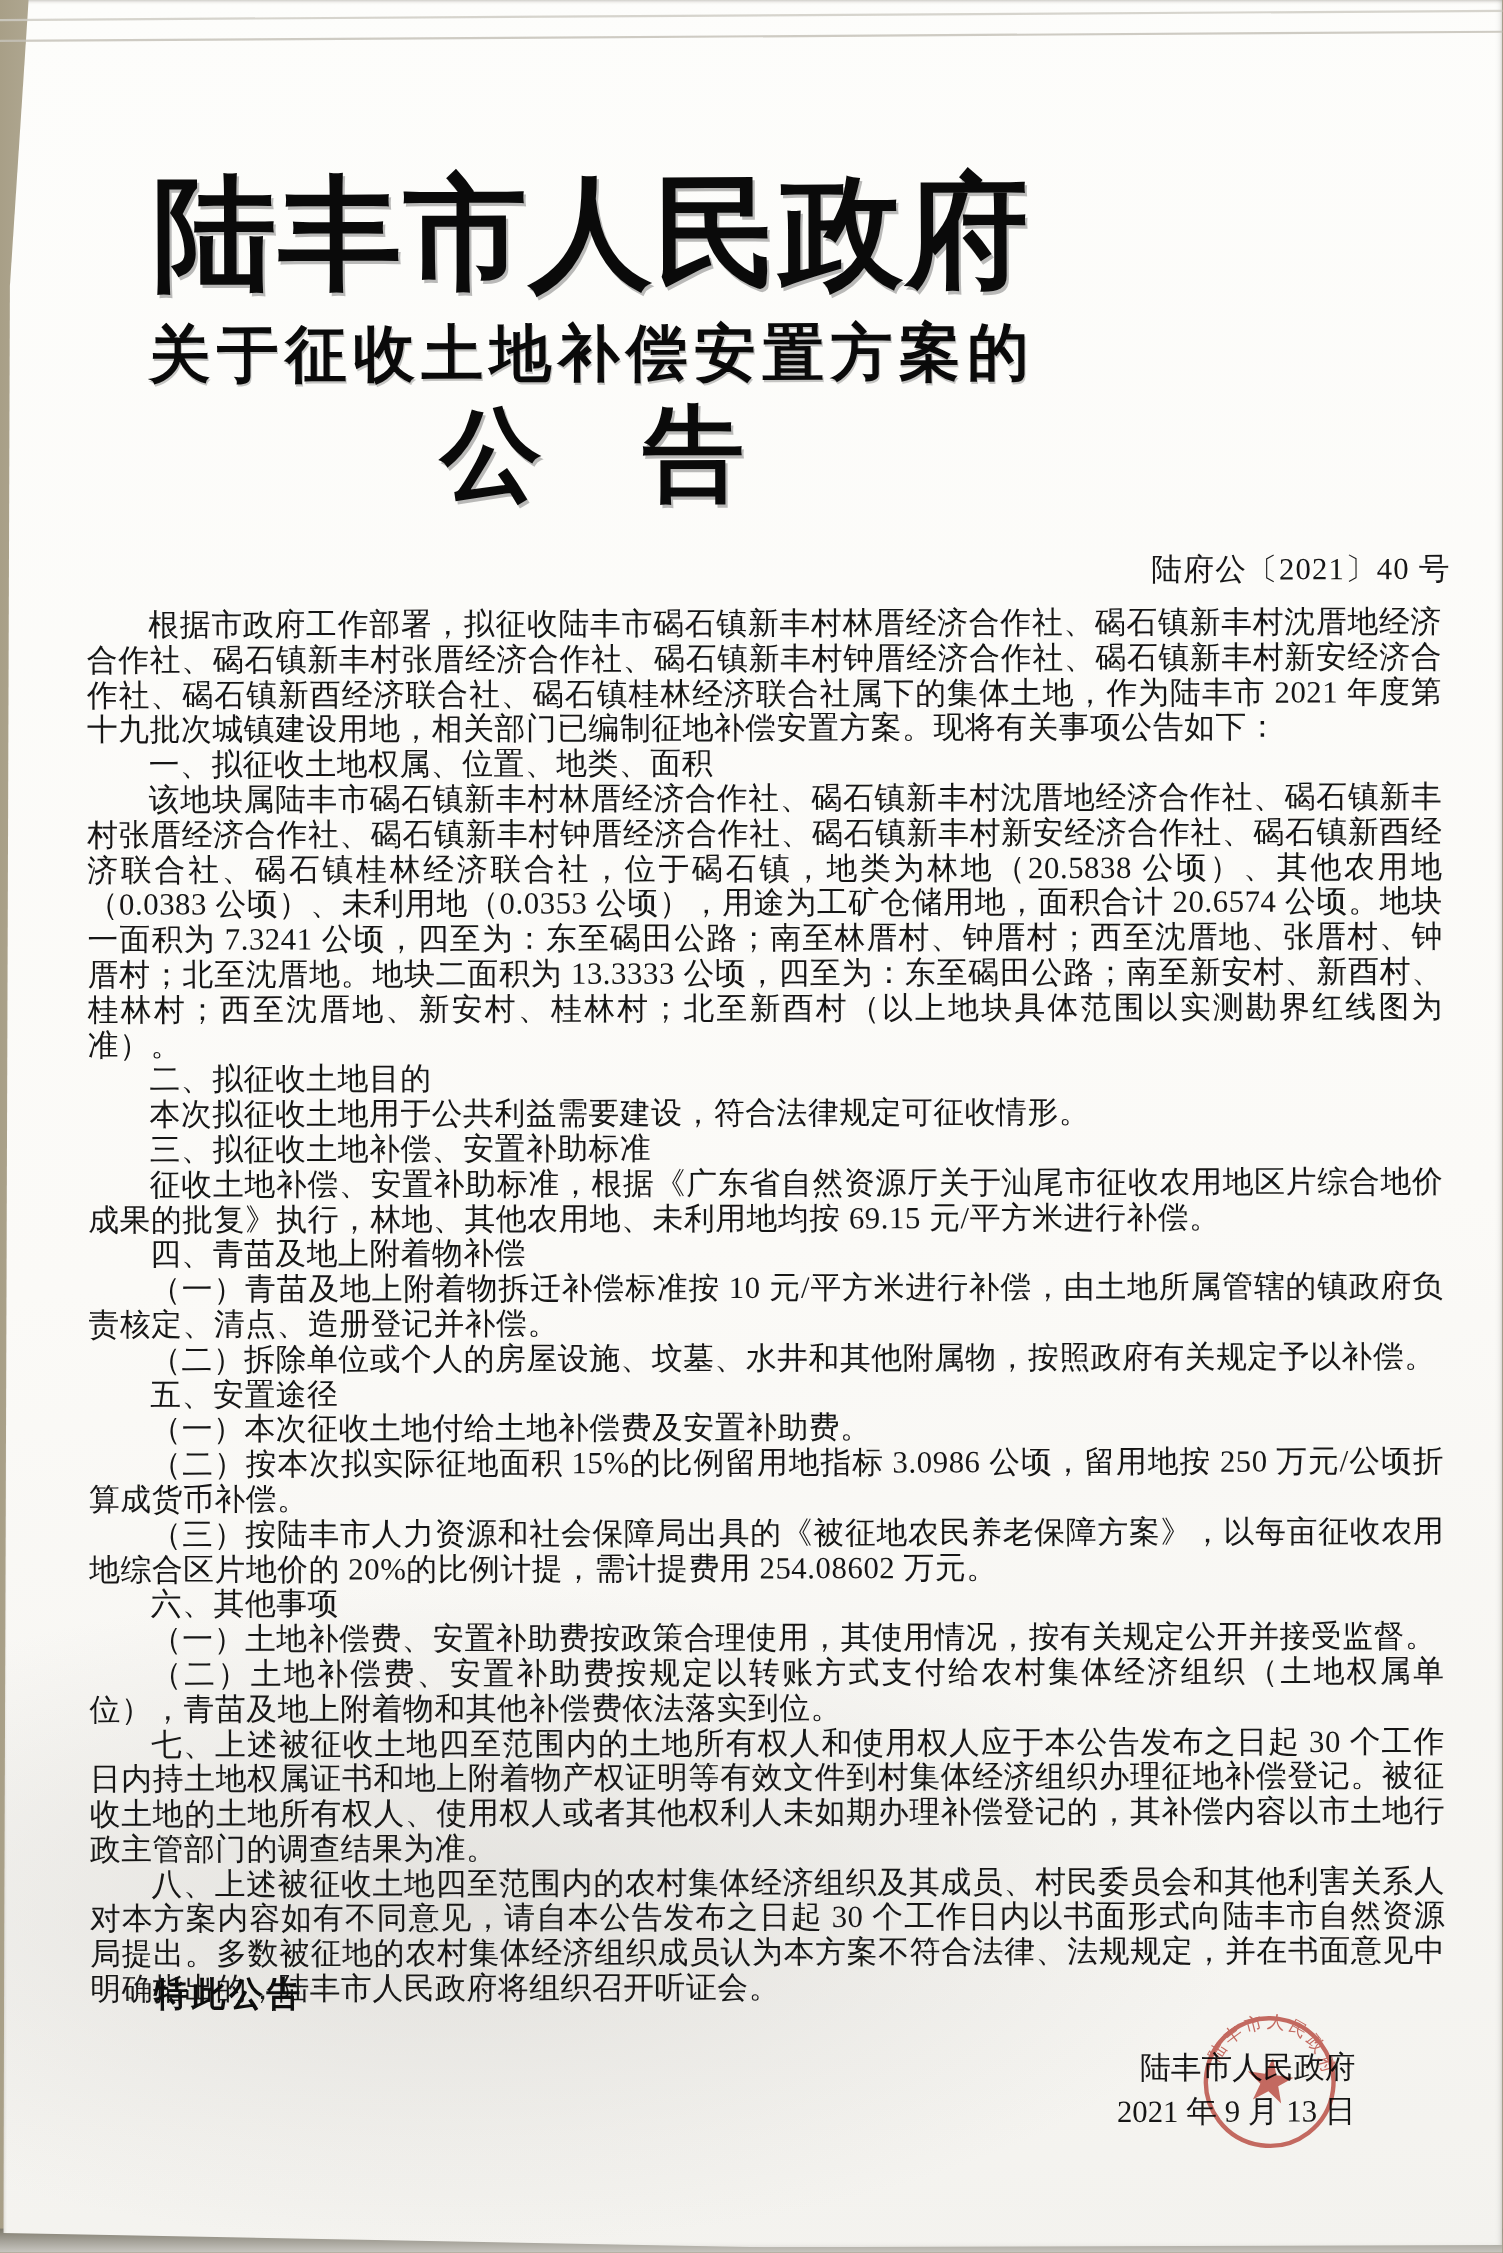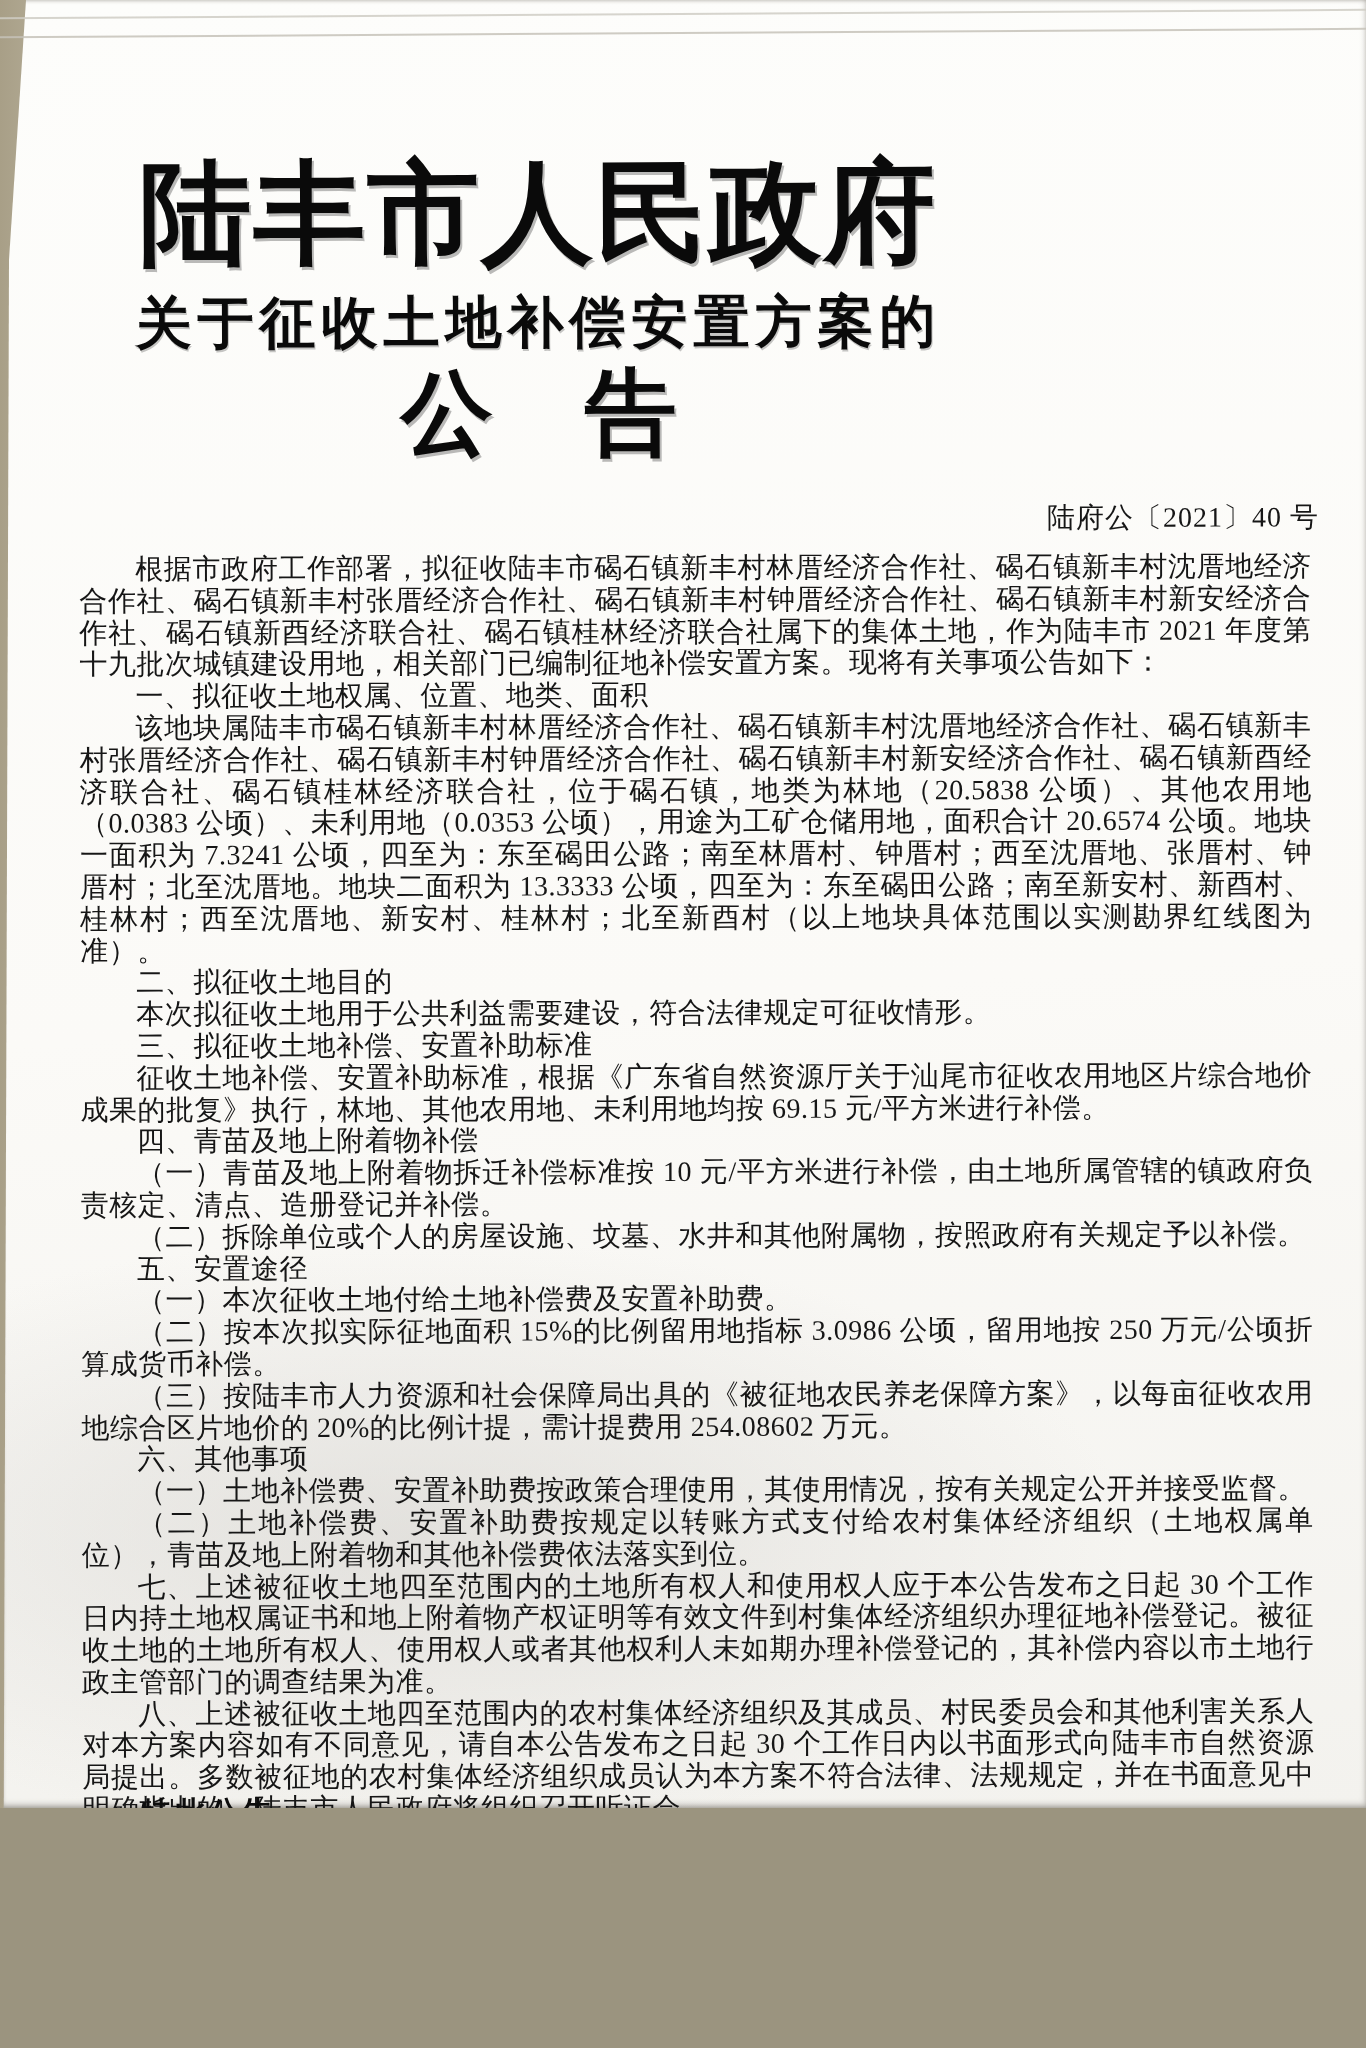--- a/index.html
+++ b/index.html
@@ -1,16 +1,16 @@
 <!DOCTYPE html>
 <html><head>
 <meta charset="utf-8">
 <style>
   html,body{margin:0;padding:0;background:#9b947f;}
-  .photo{position:relative;width:1366px;height:1808px;overflow:hidden;
+  .photo{position:relative;width:1366px;height:2048px;overflow:hidden;
          background:linear-gradient(to right,#a89f87 0px,#b2aa94 40px,#b2aa94 100%);
          font-family:"Liberation Serif","DejaVu Serif",serif;}
   
   .bottom-surface{position:absolute;left:0;top:2026px;width:1366px;height:22px;
                   background:linear-gradient(#7e7a6c,#c9c7c2);}
   
   .paper{position:absolute;inset:0;
          clip-path:polygon(26px 0px,1366px 0px,1366px 2041px,700px 2043px,3px 2030px,9px 260px);
          background:
            radial-gradient(1200px 500px at 30% 85%,rgba(210,208,204,.55),rgba(255,255,255,0) 60%),

